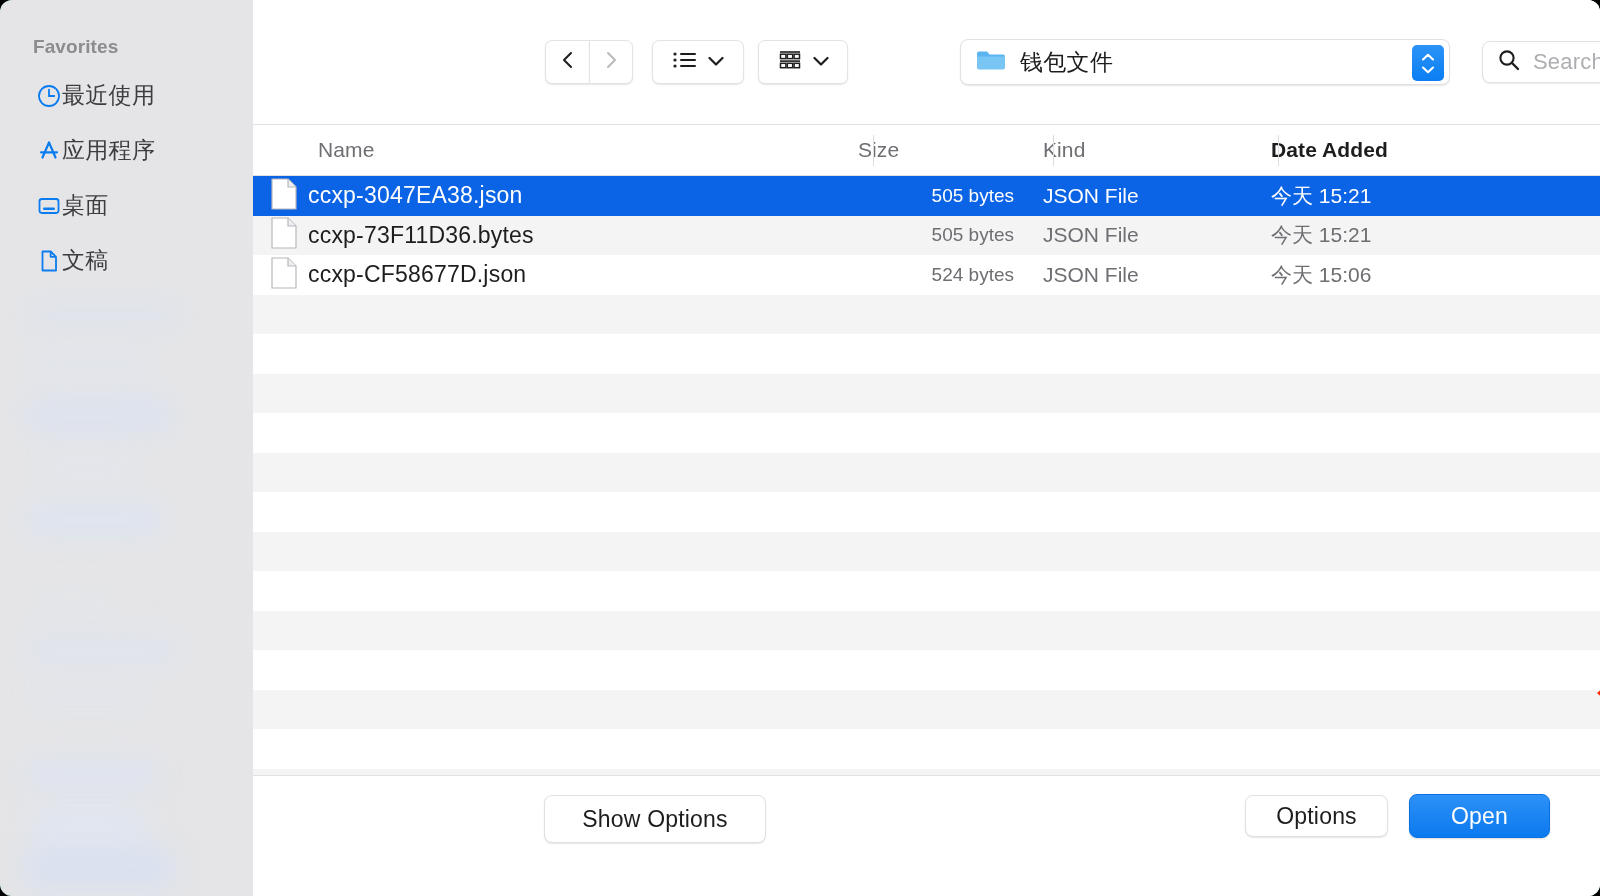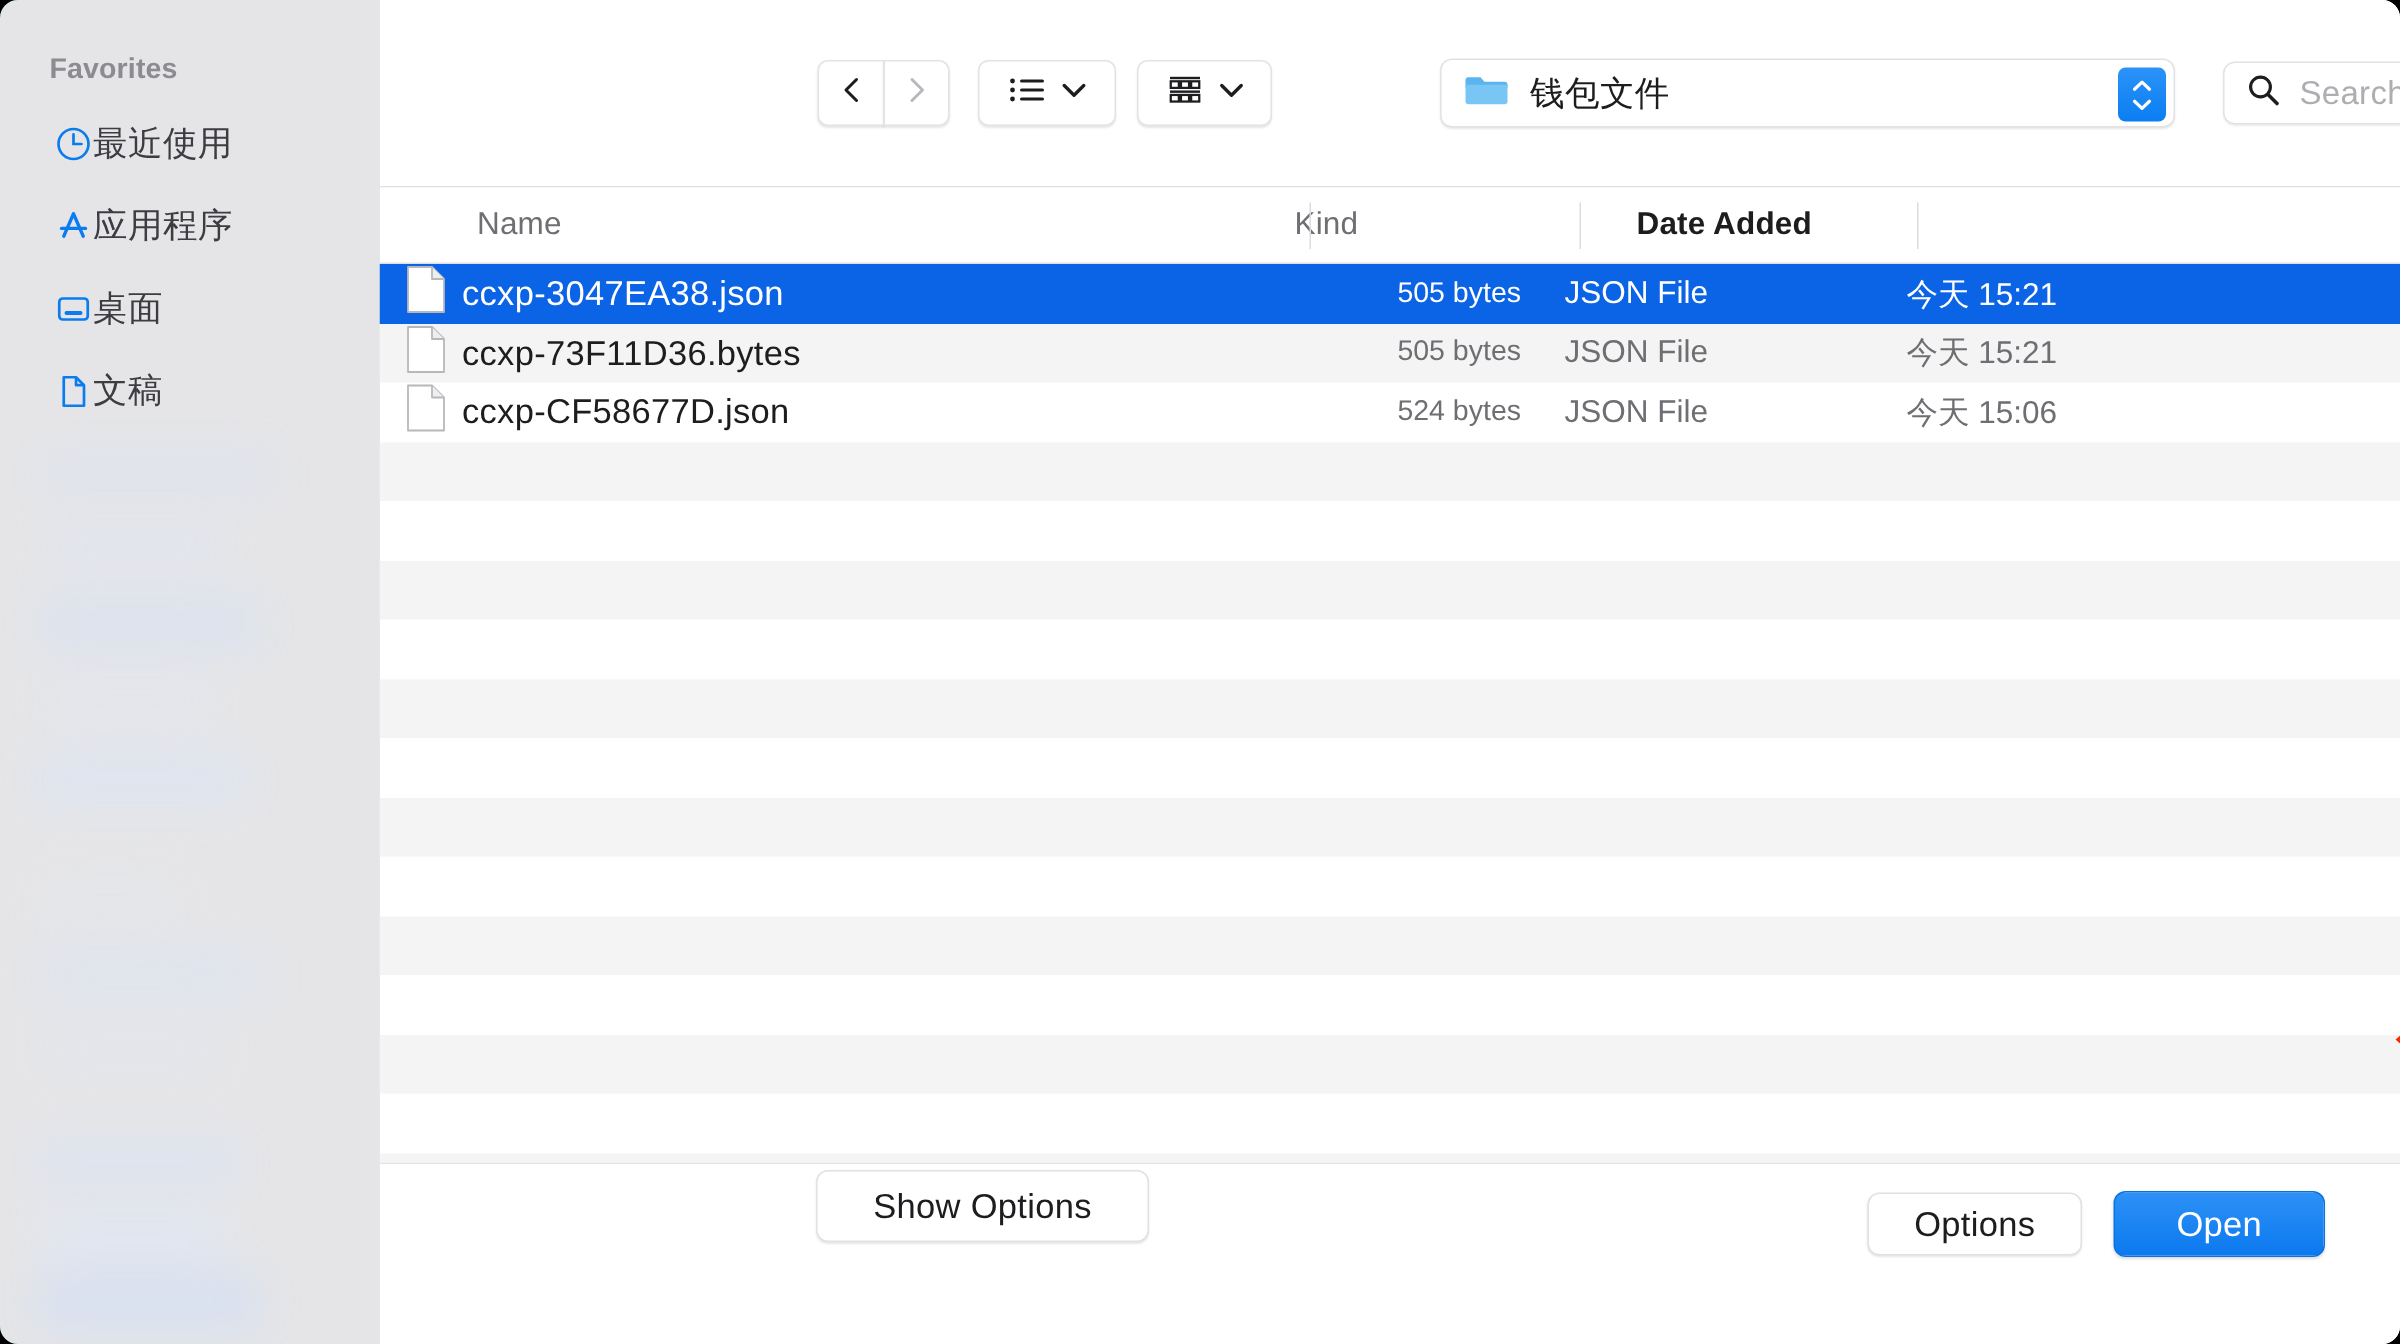--- a/index.html
+++ b/index.html
@@ -228,21 +228,21 @@
   }
   .ft-btn {
     position: absolute;
     border-radius: 8px;
     display: flex; align-items: center; justify-content: center;
     font-size: 23px;
     letter-spacing: 0.2px;
     cursor: default;
   }
   #show-options {
-    left: 291px; top: 4px;
+    left: 291px; top: 19px;
     width: 222px; height: 48px;
     background: #ffffff;
     border: 1px solid #e1e1e3;
     box-shadow: 0 1px 1.5px rgba(0,0,0,0.10);
     color: #1d1d1f;
   }
   #cancel-btn {
     right: 212px; top: 19px;
     width: 143px; height: 42px;
     background: #ffffff;
@@ -417,20 +417,21 @@
             <path d="M15 15 L21 21" fill="none" stroke="#1d1d1f" stroke-width="2.4" stroke-linecap="round"></path>
           </svg>
         </span>
         <span class="search-ph">Search</span>
       </div>
     </div>
 
     <div id="col-head">
       <div class="col" style="flex:0 0 590px; padding-left:65px;">Name</div>
       <div class="col-sep" style="left:620px;"></div>
+      <div class="col" style="flex:0 0 180px; padding-left:15px;">Size</div>
       <div class="col-sep" style="left:800px;"></div>
       <div class="col" style="flex:0 0 224px; padding-left:20px;">Kind</div>
       <div class="col-sep" style="left:1025px;"></div>
       <div class="col sorted" style="flex:1; padding-left:24px;">Date Added</div>
     </div>
 
     <div id="list">
 
       <div class="row sel">
         <div class="cell-name">

